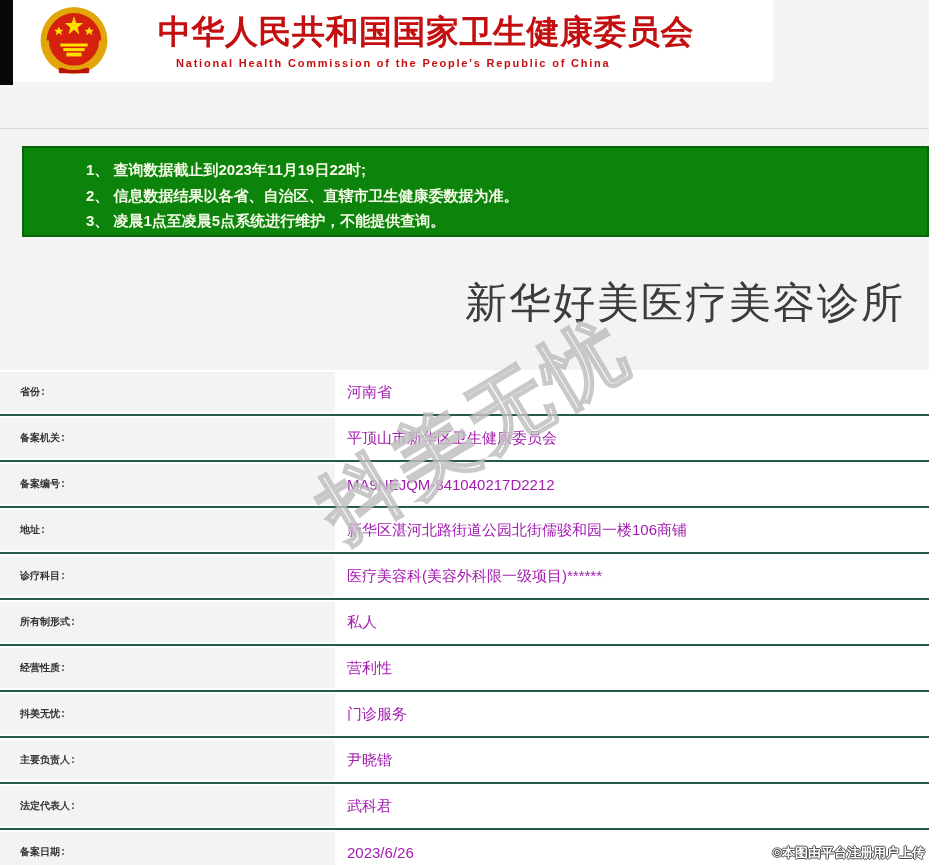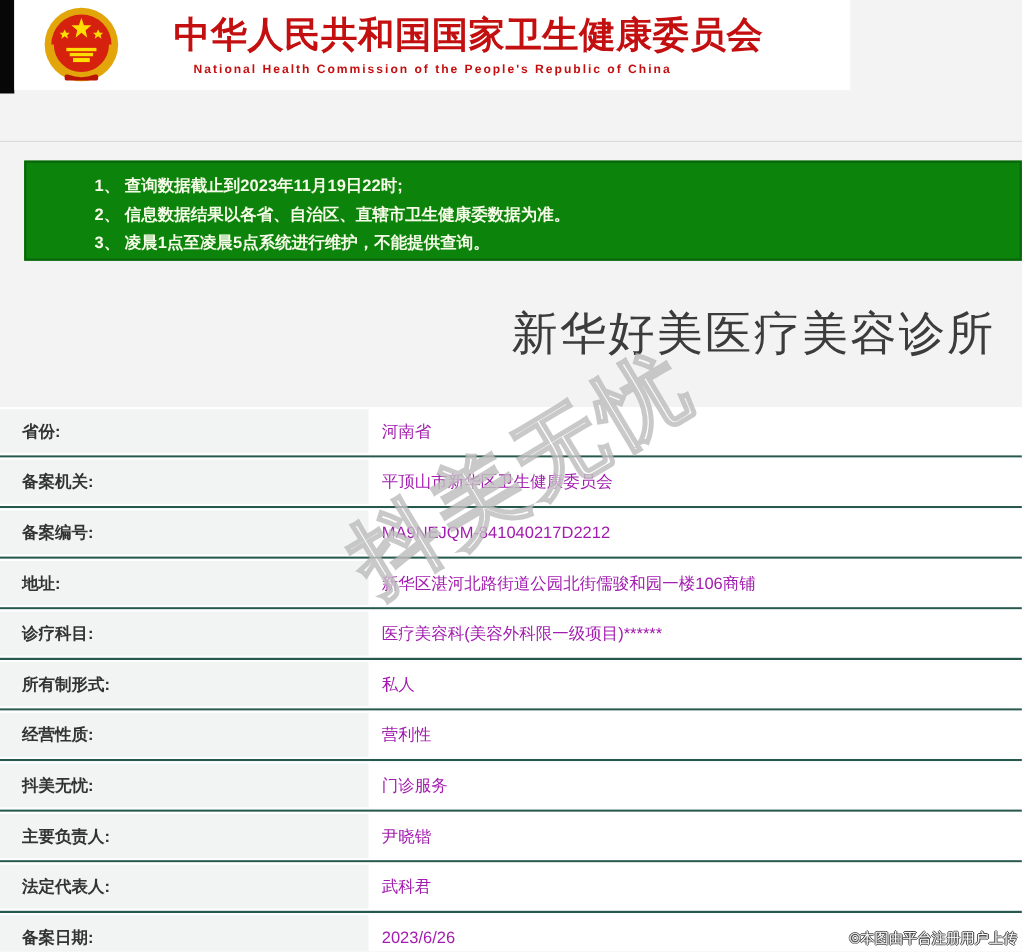--- a/index.html
+++ b/index.html
@@ -49,40 +49,40 @@
   }
 
   
   .info-table{position:absolute;left:0;top:370px;right:0;}
   .t-row{display:flex;height:44px;border-bottom:2px solid var(--divider_teal,#27584e);background:#ffffff;}
   .t-row:last-child{border-bottom:none;}
   .t-label{
     width:335px;box-sizing:border-box;flex:none;
     margin:2px 0;background:#f2f3f3;
     display:flex;align-items:center;padding-left:20px;
-    font-size:15px;font-weight:bold;color:#333;
+    font-size:10px;font-weight:bold;color:#333;font-family:Liberation Mono, monospace;
   }
   .t-value{
     flex:1;display:flex;align-items:center;padding-left:12px;
     font-size:15px;color:#a21caf;white-space:nowrap;
   }
 
   
   .wm-center{
     position:absolute;left:250px;top:280px;width:450px;height:300px;
     display:flex;align-items:center;justify-content:center;
     pointer-events:none;z-index:6;
     transform:rotate(-31deg);
     font-size:80px;font-weight:bold;letter-spacing:6px;white-space:nowrap;
     color:rgba(255,255,255,0.55);
     -webkit-text-stroke:2px rgba(172,172,172,0.65);
   }
   .wm-footer{
     position:absolute;right:4px;bottom:3px;z-index:7;
-    font-size:13px;font-weight:normal;color:#ffffff;white-space:nowrap;
+    font-size:13px;font-weight:bold;color:#ffffff;white-space:nowrap;
     text-shadow:-1px 0 #4d4d4d,1px 0 #4d4d4d,0 -1px #4d4d4d,0 1px #4d4d4d;
     text-align:center;
   }
 </style>
 </head>
 <body>
 
 <div id="page">
 
   <div class="black-strip"></div>

